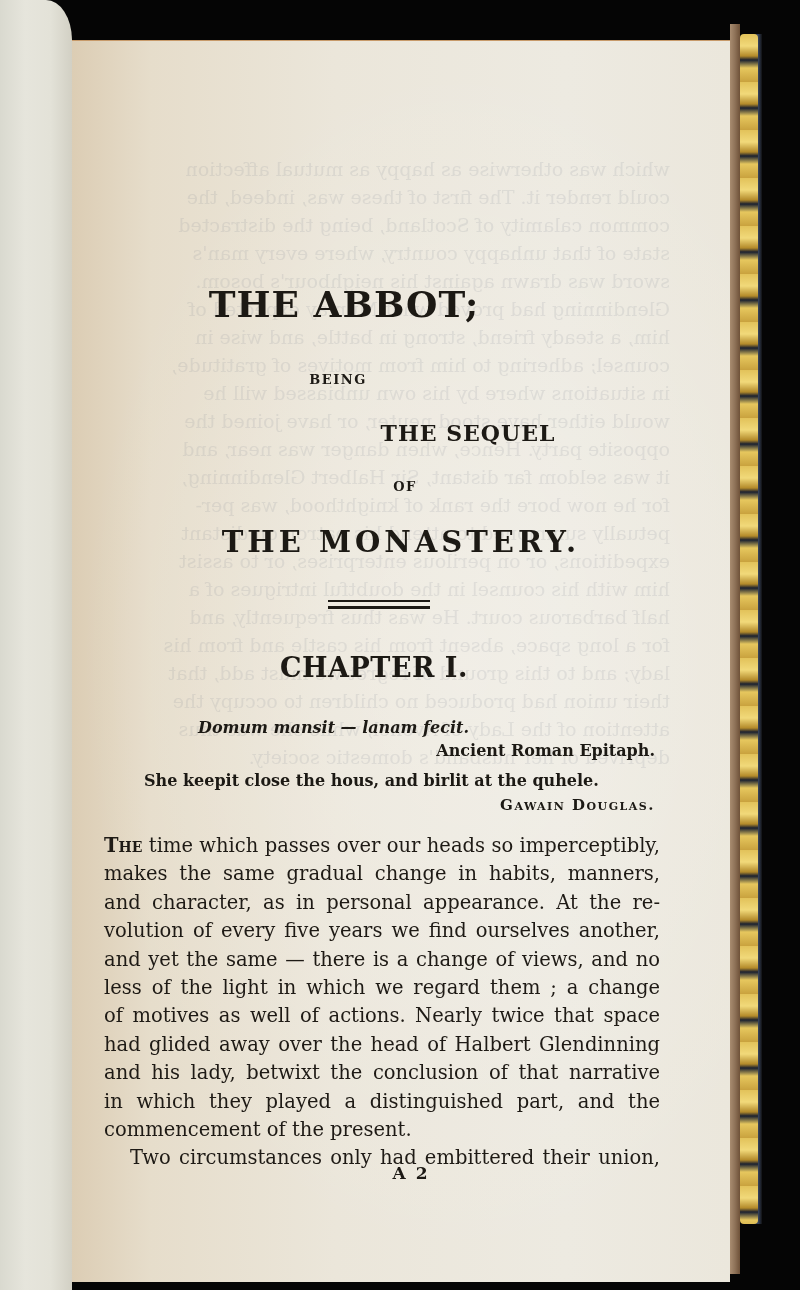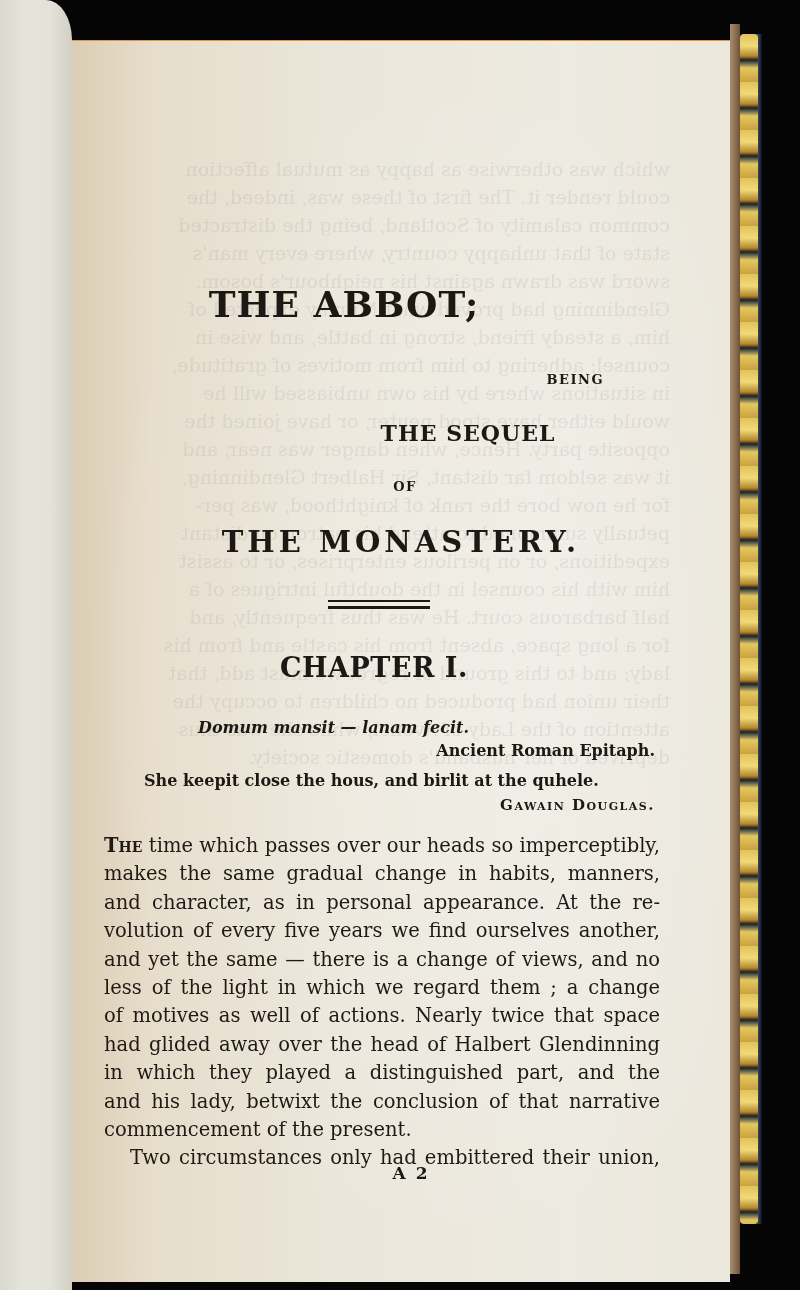--- a/index.html
+++ b/index.html
@@ -48,21 +48,21 @@
     }
 
     .text { position: absolute; color: #1c1914; }
     .center { text-align: center; }
 
     .title {
       left: 72px; width: 544px; top: 283px;
       font-family: "DejaVu Serif", serif; font-weight: bold;
       font-size: 36px; letter-spacing: 1px;
     }
-    .being { left: 72px; width: 532px; top: 372px; font-size: 13px; font-weight: bold; letter-spacing: 1.5px; text-align: right; }
+    .being { left: 72px; width: 532px; top: 372px; font-size: 13px; font-weight: bold; letter-spacing: 1.5px; }
     .sequel { left: 88px; width: 760px; top: 420px; font-size: 22px; font-weight: bold; letter-spacing: 1px; }
     .of { left: 72px; width: 658px; top: 479px; font-size: 13px; font-weight: bold; letter-spacing: 1.5px; padding-left: 8px; }
     .monastery { left: 72px; width: 658px; top: 525px; font-size: 29px; font-weight: bold; letter-spacing: 4px; }
 
     .rule {
       position: absolute; left: 328px; top: 600px; width: 102px; height: 9px;
       border-top: 2px solid #1c1914; border-bottom: 3px solid #1c1914;
     }
 
     .chapter { left: 72px; width: 604px; top: 652px; font-size: 27px; font-weight: bold; letter-spacing: 0.5px; }
@@ -135,19 +135,19 @@
 
 <div class="text body-text">
   <span class="line"><span class="dropcap">The</span><span> time which passes over our heads so imperceptibly,</span></span>
   <span class="line">makes the same gradual change in habits, manners,</span>
   <span class="line">and character, as in personal appearance.  At the re-</span>
   <span class="line">volution of every five years we find ourselves another,</span>
   <span class="line">and yet the same — there is a change of views, and no</span>
   <span class="line">less of the light in which we regard them ; a change</span>
   <span class="line">of motives as well of actions.  Nearly twice that space</span>
   <span class="line">had glided away over the head of Halbert Glendinning</span>
+  <span class="line">and his lady, betwixt the conclusion of that narrative</span>
   <span class="line">in which they played a distinguished part, and the</span>
-  <span class="line">and his lady, betwixt the conclusion of that narrative</span>
   <span class="line last">commencement of the present.</span>
   <span class="line indent">Two circumstances only had embittered their union,</span>
 </div>
 
 <div class="text signature">A 2</div>
 
 </body></html>

